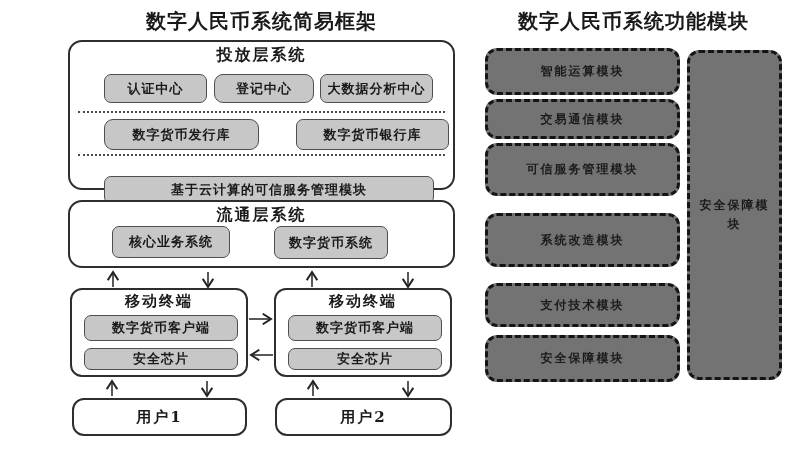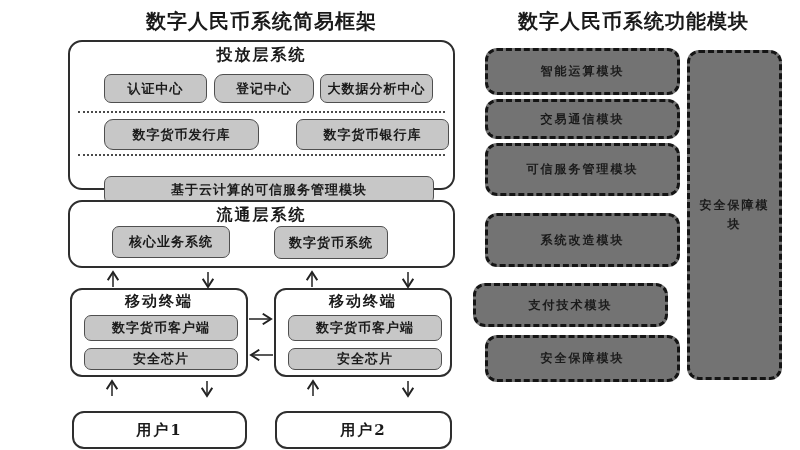--- a/index.html
+++ b/index.html
@@ -36,21 +36,21 @@
     white-space:nowrap;
   }
   .dotted-sep{
     position:absolute;left:8px;right:8px;height:0;
     border-top:2px dotted #4a4a4a;
   }
   .plain-box{
     position:absolute;box-sizing:border-box;background:#ffffff;
     border:2px solid var(--line-dark,#2e2e2e);border-radius:12px;
     display:flex;align-items:center;justify-content:center;
-    font-size:15px;font-weight:bold;letter-spacing:2px;margin-top:13px;
+    font-size:15px;font-weight:bold;letter-spacing:2px;
   }
   .dashed-box{
     position:absolute;box-sizing:border-box;background:#737373;
     border:3px dashed var(--dash-dark,#151515);border-radius:12px;
     display:flex;align-items:center;justify-content:center;
     font-size:12px;font-weight:bold;letter-spacing:2px;
     text-align:center;
   }
   .security-inner{width:72px;line-height:1.55;word-break:break-all;}
   .arrow-layer{position:absolute;left:0;top:0;pointer-events:none;}
@@ -94,21 +94,21 @@
 
   <div class="plain-box" style="left:72px;top:398px;width:175px;height:38px;">用户1</div>
   <div class="plain-box" style="left:275px;top:398px;width:177px;height:38px;">用户2</div>
 
   <div class="diagram-title" style="left:485px;top:8px;width:297px;">数字人民币系统功能模块</div>
 
   <div class="dashed-box" style="left:485px;top:48px;width:195px;height:47px;">智能运算模块</div>
   <div class="dashed-box" style="left:485px;top:99px;width:195px;height:40px;">交易通信模块</div>
   <div class="dashed-box" style="left:485px;top:143px;width:195px;height:53px;">可信服务管理模块</div>
   <div class="dashed-box" style="left:485px;top:213px;width:195px;height:54px;text-align:right;">系统改造模块</div>
-  <div class="dashed-box" style="left:473px;top:283px;width:195px;height:44px;">支付技术模块</div>
+  <div class="dashed-box" style="left:485px;top:283px;width:195px;height:44px;">支付技术模块</div>
   <div class="dashed-box" style="left:485px;top:335px;width:195px;height:47px;">安全保障模块</div>
 
   <div class="dashed-box" style="left:687px;top:50px;width:95px;height:330px;">
     <span class="security-inner">安全保障模块</span>
   </div>
 
   <svg class="arrow-layer" width="800" height="450" viewBox="0 0 800 450">
     <defs>
       <marker id="ah" viewBox="0 0 8 8" refX="6.5" refY="4" markerWidth="8" markerHeight="8" orient="auto">
         <path d="M1,0.5 L6.5,4 L1,7.5" fill="none" stroke="#222" stroke-width="1.3"></path>

